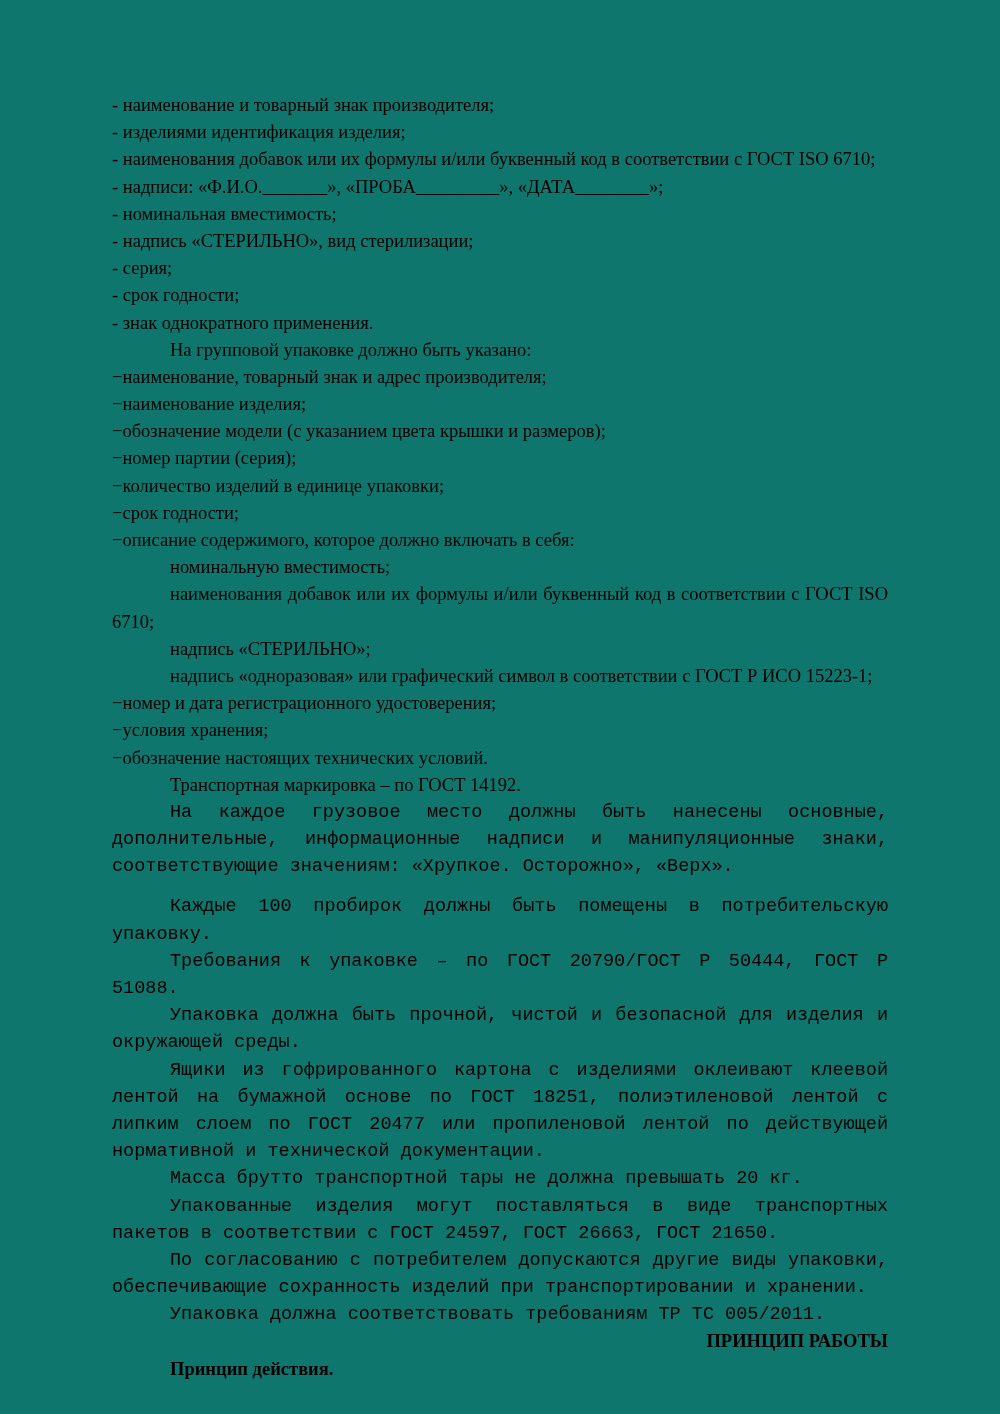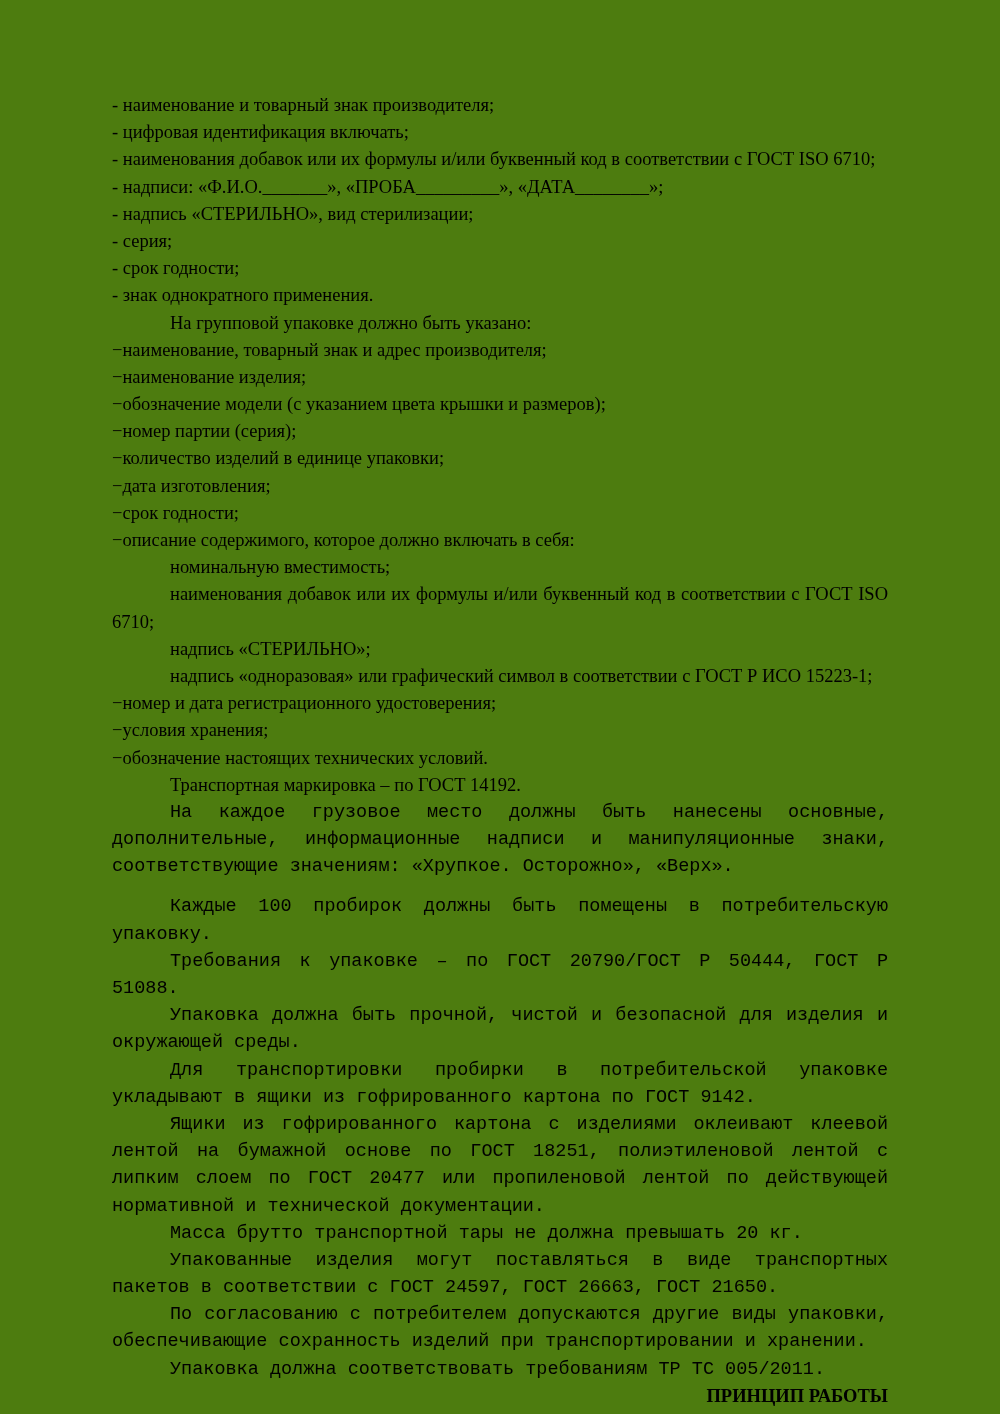--- a/index.html
+++ b/index.html
@@ -12,21 +12,21 @@
     height: 1414px;
     font-family: "Liberation Serif", serif;
     color: #000000;
   }
   .page {
     position: relative;
     width: 1000px;
     height: 1414px;
     box-sizing: border-box;
     padding: 92px 112px 0 112px;
-    background: #4d7c0f;
+    background: #0f766e;
   }
   .doc {
     font-size: 18.5px;
     line-height: 1.47;
     text-align: left;
   }
   .para {
     margin: 0;
     padding: 0;
     text-indent: 58px;
@@ -73,36 +73,36 @@
     height: 13px;
   }
 </style>
 </head>
 <body>
 
 <div class="page">
   <div class="doc">
 
     <p class="flow">- наименование и товарный знак производителя;</p>
-    <p class="flow">- цифровая идентификация включать;</p>
+    <p class="flow">- изделиями идентификация изделия;</p>
     <p class="flow">- наименования добавок или их формулы и/или буквенный код в соответствии с ГОСТ ISO 6710;</p>
     <p class="flow">- надписи: «Ф.И.О._______», «ПРОБА_________», «ДАТА________»;</p>
+    <p class="flow">- номинальная вместимость;</p>
     <p class="flow">- надпись «СТЕРИЛЬНО», вид стерилизации;</p>
     <p class="flow">- серия;</p>
     <p class="flow">- срок годности;</p>
     <p class="flow">- знак однократного применения.</p>
 
     <p class="para">На групповой упаковке должно быть указано:</p>
 
     <p class="flow">−наименование, товарный знак и адрес производителя;</p>
     <p class="flow">−наименование изделия;</p>
     <p class="flow">−обозначение модели (с указанием цвета крышки и размеров);</p>
     <p class="flow">−номер партии (серия);</p>
     <p class="flow">−количество изделий в единице упаковки;</p>
-    <p class="flow">−дата изготовления;</p>
     <p class="flow">−срок годности;</p>
     <p class="flow">−описание содержимого, которое должно включать в себя:</p>
 
     <p class="sub-wrap"><span class="ind"></span><span>номинальную вместимость;</span></p>
     <p class="sub-wrap"><span class="ind"></span><span>наименования добавок или их формулы и/или буквенный код в соответствии с ГОСТ ISO 6710;</span></p>
     <p class="sub-wrap"><span class="ind"></span><span>надпись «СТЕРИЛЬНО»;</span></p>
     <p class="sub-wrap"><span class="ind"></span><span>надпись «одноразовая» или графический символ в соответствии с ГОСТ Р ИСО 15223-1;</span></p>
 
     <p class="flow">−номер и дата регистрационного удостоверения;</p>
     <p class="flow">−условия хранения;</p>
@@ -110,21 +110,20 @@
 
     <p class="para">Транспортная маркировка – по ГОСТ 14192.</p>
     <p class="para-j">На каждое грузовое место должны быть нанесены основные, дополнительные, информационные надписи и манипуляционные знаки, соответствующие значениям: «Хрупкое. Осторожно», «Верх».</p>
 
     <div class="spacer-sm"></div>
 
 
     <p class="para-j">Каждые 100 пробирок должны быть помещены в потребительскую упаковку.</p>
     <p class="para-j">Требования к упаковке – по ГОСТ 20790/ГОСТ Р 50444, ГОСТ Р 51088.</p>
     <p class="para-j">Упаковка должна быть прочной, чистой и безопасной для изделия и окружающей среды.</p>
-    <p class="para-j">Для транспортировки пробирки в потребительской упаковке укладывают в ящики из гофрированного картона по ГОСТ 9142.</p>
     <p class="para-j">Ящики из гофрированного картона с изделиями оклеивают клеевой лентой на бумажной основе по ГОСТ 18251, полиэтиленовой лентой с липким слоем по ГОСТ 20477 или пропиленовой лентой по действующей нормативной и технической документации.</p>
     <p class="para-j">Масса брутто транспортной тары не должна превышать 20 кг.</p>
     <p class="para-j">Упакованные изделия могут поставляться в виде транспортных пакетов в соответствии с ГОСТ 24597, ГОСТ 26663, ГОСТ 21650.</p>
     <p class="para-j">По согласованию с потребителем допускаются другие виды упаковки, обеспечивающие сохранность изделий при транспортировании и хранении.</p>
     <p class="para-j">Упаковка должна соответствовать требованиям ТР ТС 005/2011.</p>
 
     <p class="heading-center">ПРИНЦИП РАБОТЫ</p>
     <p class="heading-sub">Принцип действия.</p>
 
   </div>

